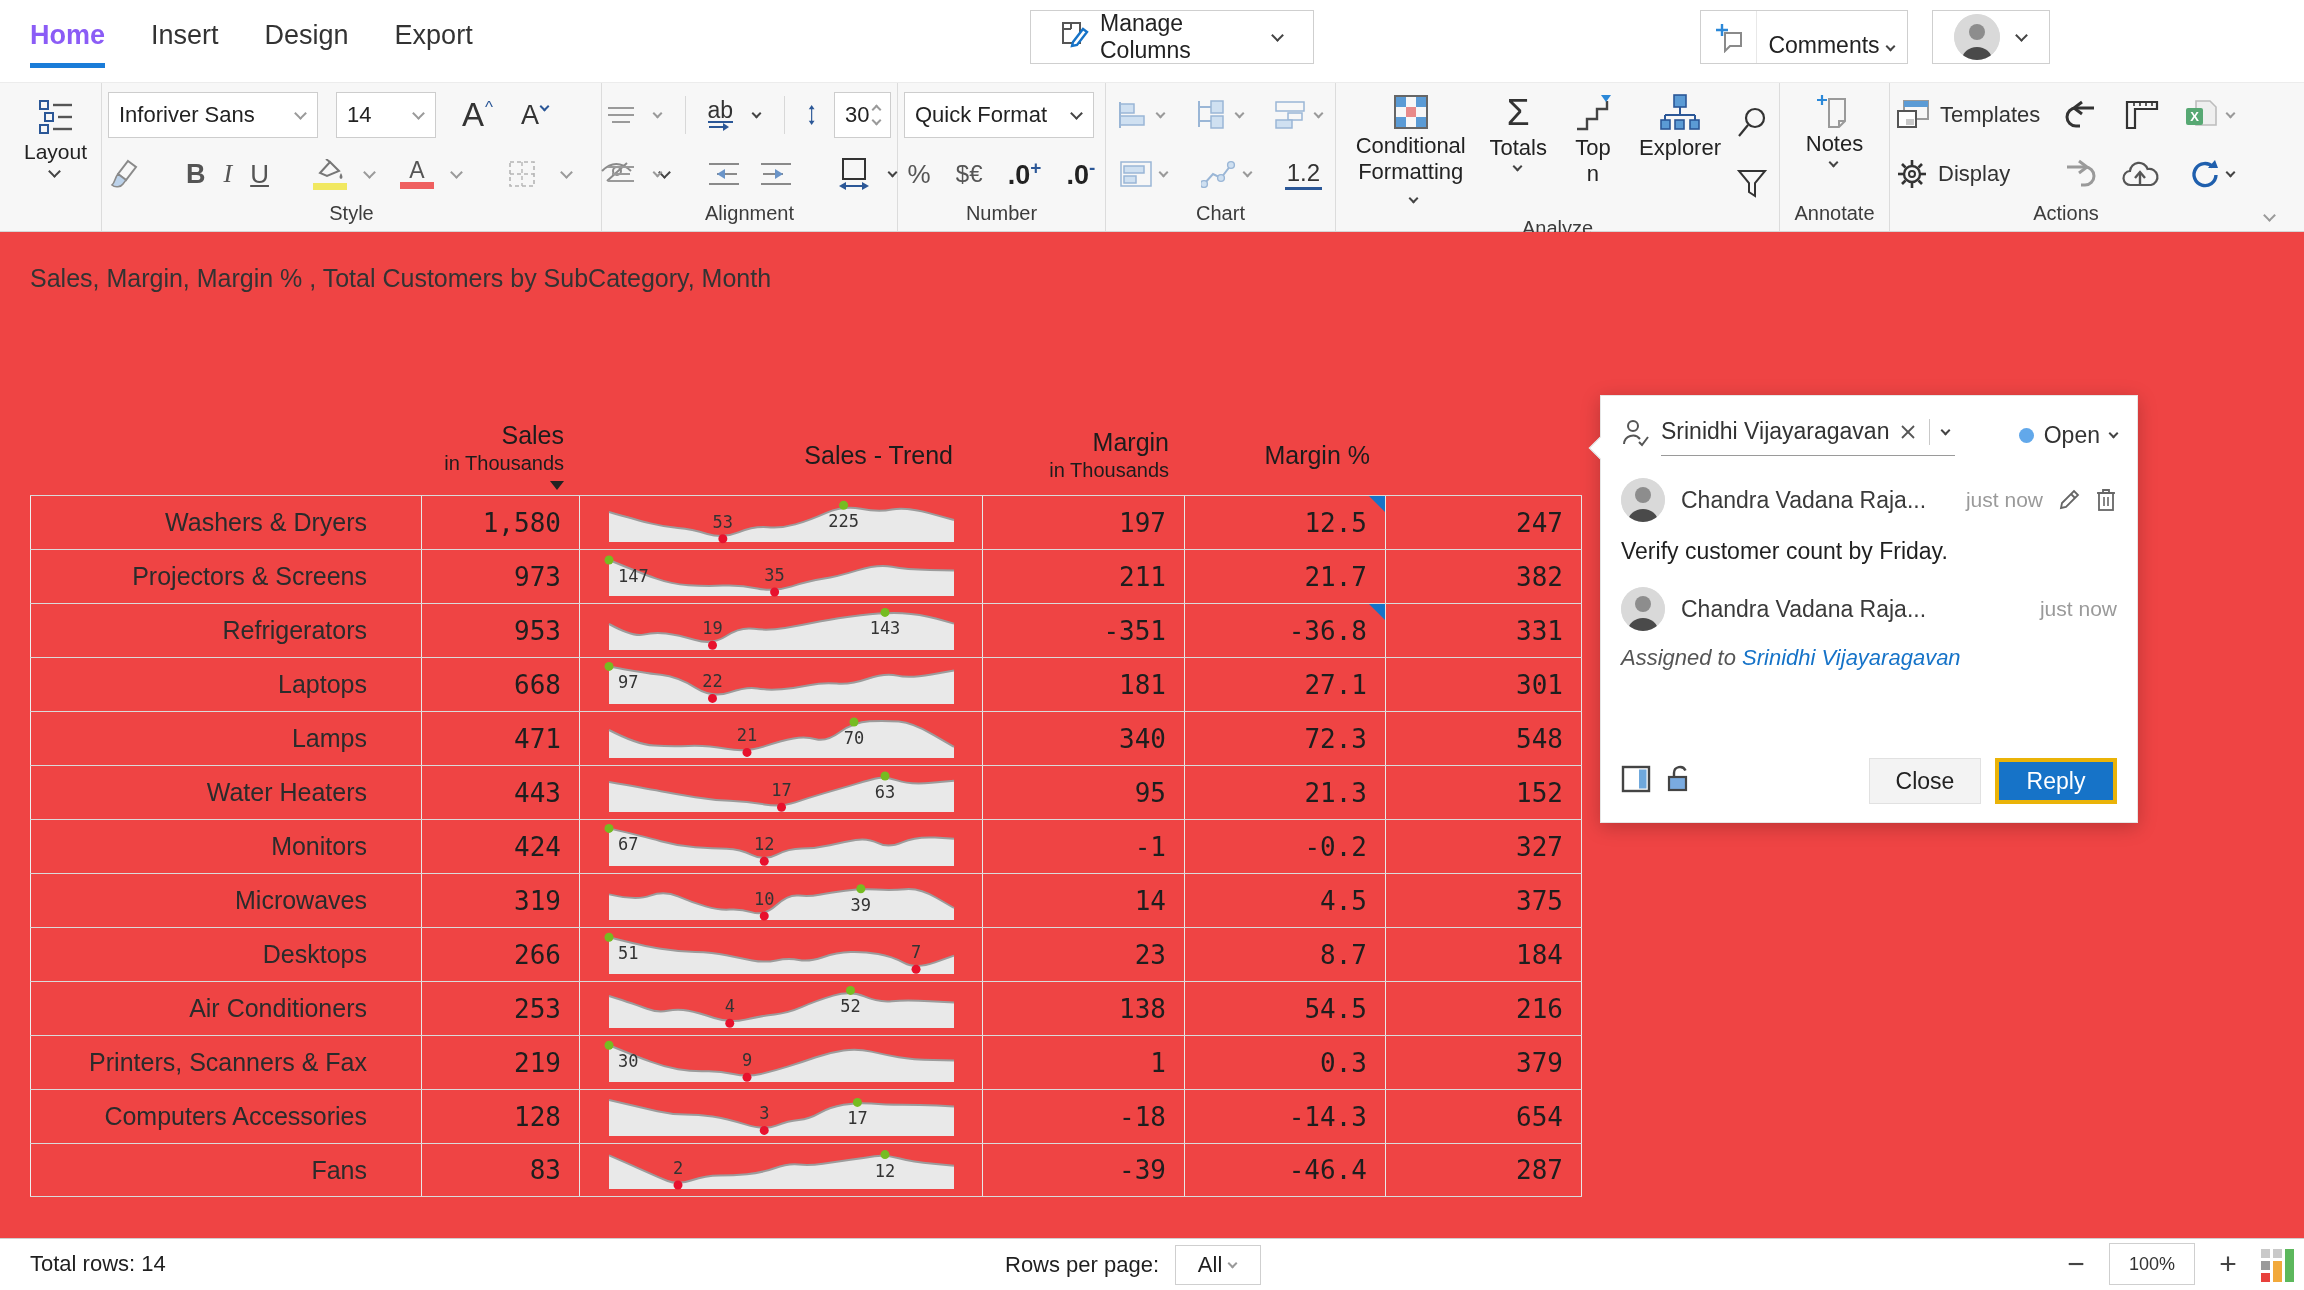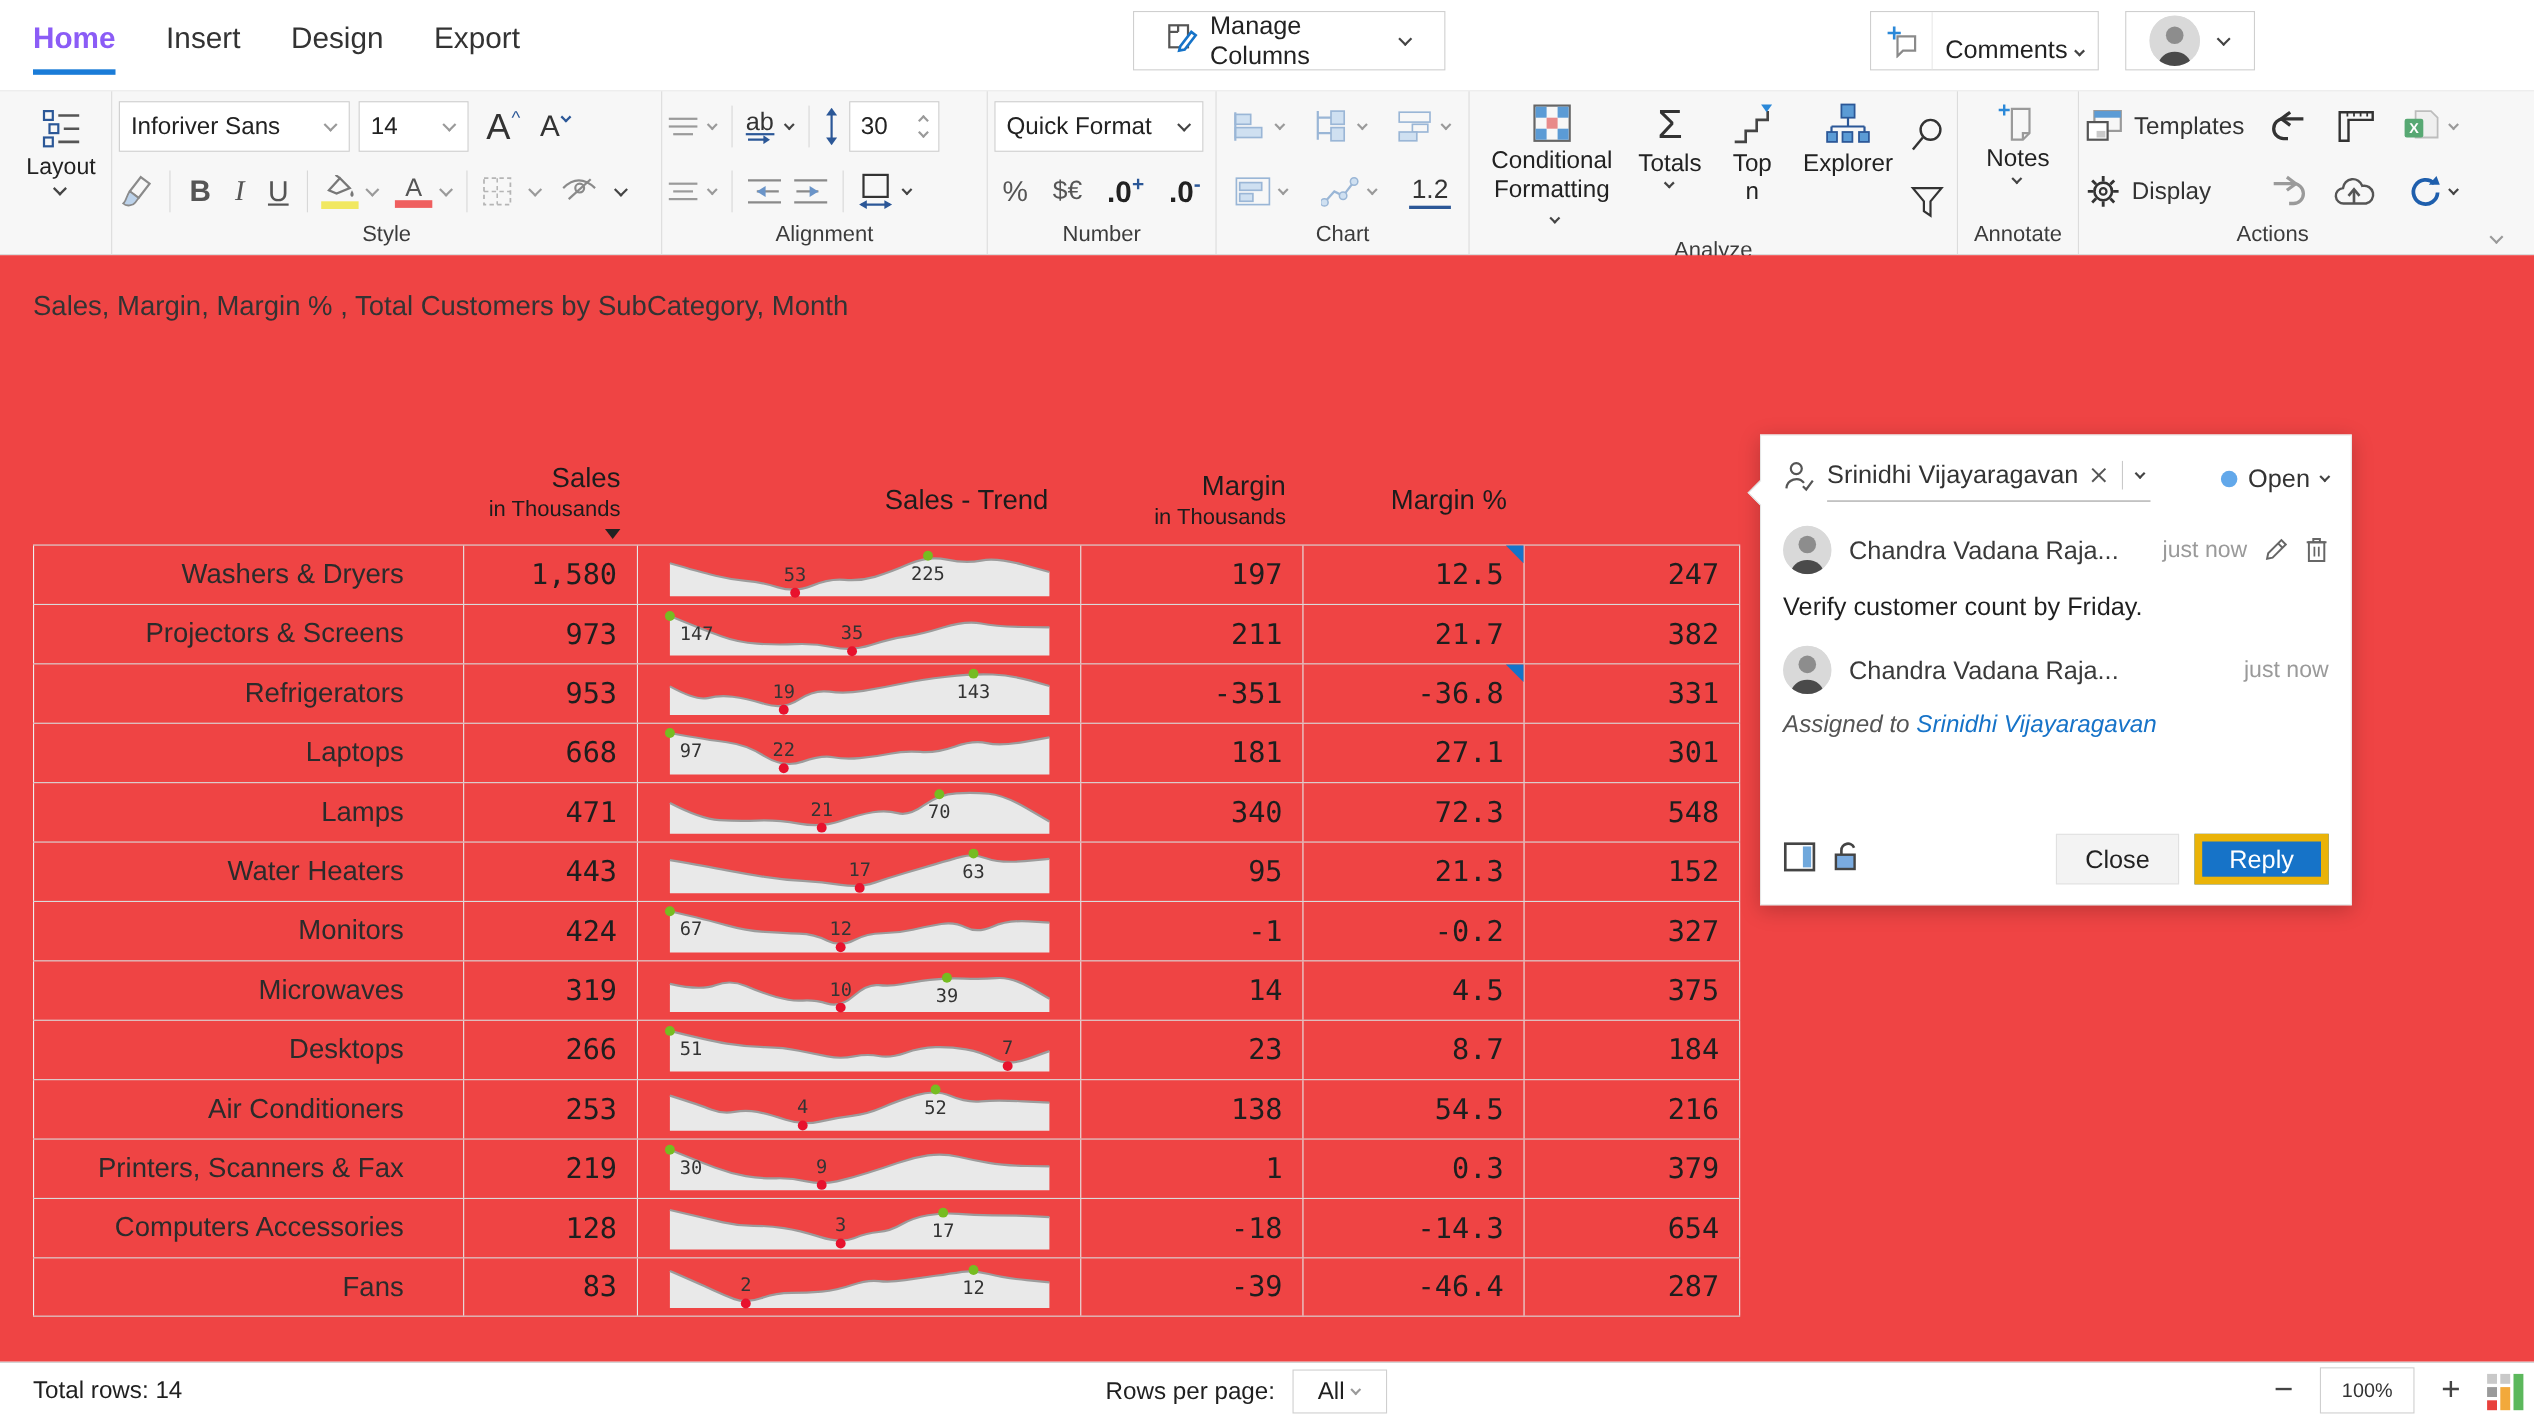--- a/index.html
+++ b/index.html
@@ -27,21 +27,21 @@
   #avatar-btn { left:1932px; width:118px; display:flex; align-items:center; justify-content:center; gap:10px;}
   .avatar { border-radius:50%; overflow:hidden; background:#dcdcdc; flex:0 0 auto;}
 
   
   #ribbon { position:relative; height:150px; background:#f7f7f7;
     border-top:1px solid #ececec; border-bottom:1px solid #d6d6d6;
     display:flex; align-items:stretch; padding-left:10px; }
   .group { display:flex; flex-direction:column; border-right:1px solid #dcdcdc; padding:6px 6px 2px; }
   .group:last-of-type { border-right:none; }
   .gbody { flex:1; display:flex; flex-direction:column; justify-content:space-between; }
-  .grow { display:flex; align-items:center; gap:8px; height:52px; }
+  .grow { display:flex; align-items:center; gap:18px; height:52px; }
   .glabel { text-align:center; font-size:20px; color:#3c3c3c; padding:2px 0 4px; }
   .vdiv { width:1px; height:38px; background:#d8d8d8; margin:0 4px; }
   .rbtn { display:flex; align-items:center; justify-content:center; color:#333; cursor:pointer; }
   .bigbtn { display:flex; flex-direction:column; align-items:center; justify-content:flex-start;
     padding:4px 10px; font-size:22px; color:#222; cursor:pointer; gap:2px;}
   .bigbtn .cap { line-height:26px; text-align:center; }
   .whitebox { background:#fff; border:1px solid #cdcdcd; display:flex; align-items:center;
     font-size:22px; color:#222; height:46px; padding:0 10px; }
   .glyph { font-size:26px; color:#555; }
   .colorbtn { display:flex; flex-direction:column; align-items:center; gap:2px; }
@@ -107,21 +107,21 @@
   .crow { display:flex; align-items:center; margin-top:22px; }
   .crow .who { font-size:23px; color:#3a3a3a; margin-left:16px; }
   .crow .when { margin-left:auto; font-size:21px; color:#9a9a9a; display:flex; align-items:center; gap:14px;}
   .ctext { font-size:23px; color:#1f1f1f; margin:16px 0 4px; }
   .assigned { font-size:22px; font-style:italic; color:#555; margin:14px 0 4px; }
   .assigned a { color:#1673c8; text-decoration:none; }
   .pfoot { position:absolute; left:20px; right:20px; bottom:18px; display:flex; align-items:center; gap:14px;}
   .pfoot .spacer { flex:1; }
   .btn { height:46px; display:flex; align-items:center; justify-content:center; font-size:23px; cursor:pointer;}
   .btn.gray { width:112px; background:#f3f3f3; border:1px solid #e1e1e1; color:#222; }
-  .btn.blue { width:122px; background:#1673c8; color:#fff; border:7px solid #eab308; }
+  .btn.blue { width:122px; background:#1673c8; color:#fff; border:4px solid #eab308; }
 
   
   #statusbar { position:relative; height:52px; border-top:1px solid #cfcfcf; background:#fff; }
   #total-rows { position:absolute; left:30px; top:12px; font-size:22px; color:#1f1f1f; }
   #rpp { position:absolute; left:1005px; top:6px; display:flex; align-items:center; gap:16px;
     font-size:22px; color:#1f1f1f; }
   #rpp .box { width:86px; height:40px; border:1px solid #cfcfcf; display:flex; align-items:center;
     justify-content:center; font-size:22px; }
   #zoomctl { position:absolute; right:10px; top:4px; display:flex; align-items:center; gap:18px; }
   #zoomctl .pm { font-size:30px; color:#444; width:30px; text-align:center; cursor:pointer; }

